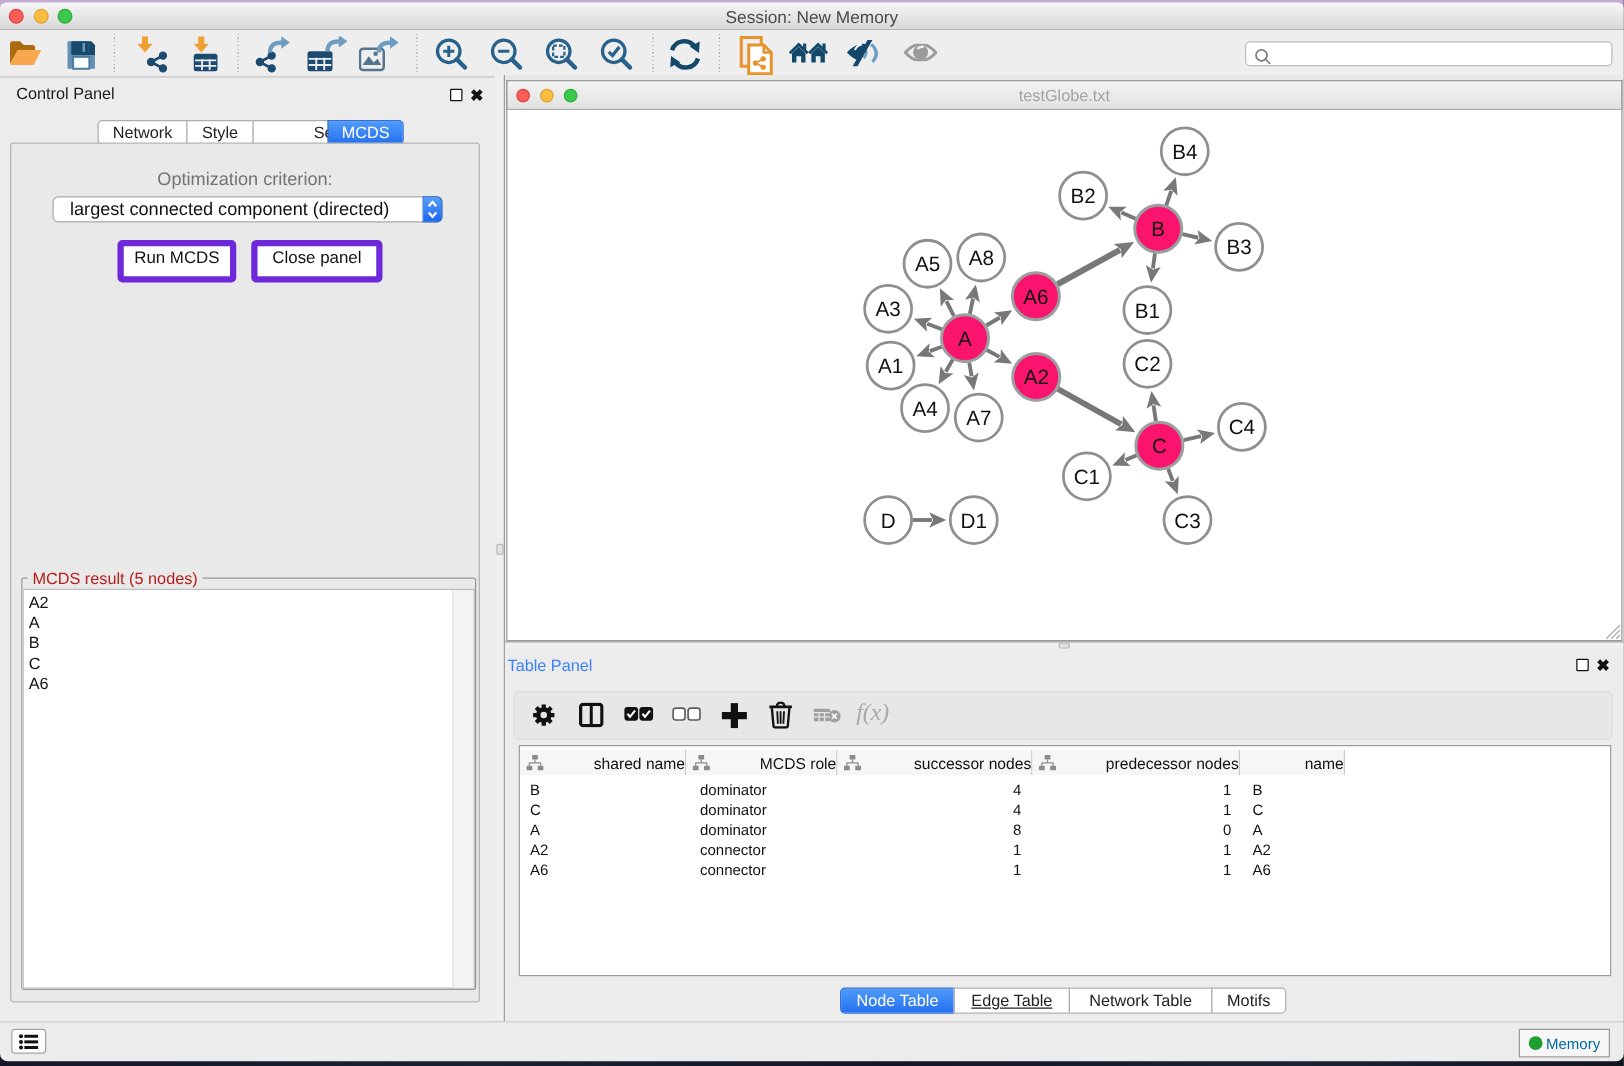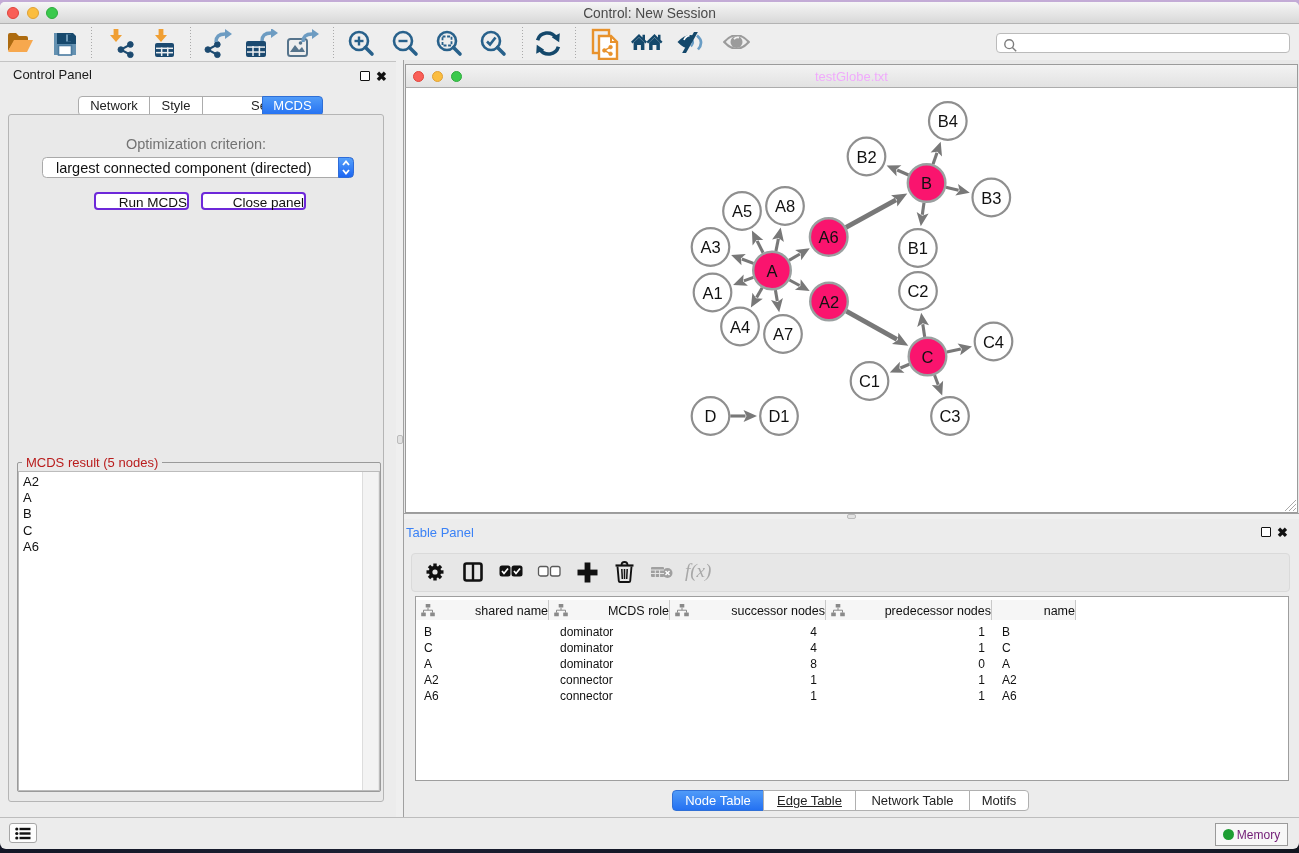--- a/index.html
+++ b/index.html
@@ -23,68 +23,68 @@
 .closeico{font-size:13px;font-weight:bold;color:#111;}
 .tab{top:96px;height:20px;background:#fff;border:1px solid #acacac;font-size:13px;color:#222;
  text-align:center;line-height:18px;}
 .tabsel{background:linear-gradient(#509bf8,#2471f2);color:#fff;border-color:#2f6fd6;}
 #tabpanel{left:8px;top:114px;width:376px;height:688px;background:#e9e9e9;border:1px solid #b5b5b5;border-radius:3px;}
 #optlabel{left:8px;top:136px;width:376px;text-align:center;font-size:14.5px;color:#737373;}
 #combo{left:42px;top:157px;width:312px;height:21px;background:#fff;border:1px solid #a9a9a9;border-radius:4.5px;
  font-size:14.5px;color:#111;line-height:20px;padding-left:13px;}
 #combobtn{left:338px;top:157px;width:16px;height:21px;border-radius:0 4.5px 4.5px 0;
  background:linear-gradient(#55a0fb,#1c66f2);border:1px solid #2e6cd9;}
-.btn{top:192px;height:18px;background:#fff;border:2px solid #6d28d9;border-radius:4px;
- font-size:13.5px;color:#111;text-align:right;line-height:17px;}
+.btn{top:192px;height:34px;background:#fff;border:5px solid #6d28d9;border-radius:4px;
+ font-size:13.5px;color:#111;text-align:center;line-height:17px;}
 #groupbox{left:17px;top:462px;width:364px;height:330px;border:1px solid #9a9a9a;border-radius:2px;}
 #grouplabel{left:22px;top:455px;background:#e9e9e9;padding:0 4px;font-size:13px;color:#b91c1c;}
 #cplist{left:18px;top:471px;width:362px;height:320px;background:#fff;border:1px solid #bcbcbc;
  font-size:13px;color:#111;line-height:16.2px;padding:2px 0 0 4px;}
 #cpscroll{left:362px;top:472px;width:17px;height:318px;background:#f3f3f3;border-left:1px solid #ddd;border-right:1px solid #e7e7e7;}
 
 #vdiv{left:396px;top:60px;width:8px;height:757px;background:#efefef;}
 #vdivline{left:403px;top:60px;width:1px;height:757px;background:#a0a0a0;}
 #vhandle{left:397px;top:435px;width:6px;height:9px;background:#e2e2e2;border:1px solid #bbb;border-radius:2px;}
 
 #netarea{left:404px;top:60px;width:895px;height:453px;background:#e8e8e8;}
 #netwin{left:405px;top:64px;width:893px;height:449px;background:#fff;border:1px solid #9b9b9b;}
 #nettitle{left:405px;top:64px;width:893px;height:24px;background:linear-gradient(#f3f3f3,#e2e2e2);
  border:1px solid #9b9b9b;border-bottom:1px solid #acacac;}
 .tl2{width:11px;height:11px;border-radius:50%;top:71px;}
-#nettitletext{left:405px;top:69px;width:893px;text-align:center;font-size:13px;color:#f0abfc;}
+#nettitletext{left:405px;top:69px;width:893px;text-align:center;font-size:13px;color:#a3a3a3;}
 
 #hdiv{left:404px;top:513px;width:895px;height:6px;background:#f0f0f0;border-top:1px solid #9f9f9f;}
 #hhandle{left:847px;top:514px;width:9px;height:5px;background:#e2e2e2;border:1px solid #bbb;border-radius:2px;}
 
 #tablepanel{left:404px;top:519px;width:895px;height:298px;background:#ececec;}
 #tptitle{left:406px;top:525px;font-size:13px;color:#3b82f6;}
 #tptoolbar{left:411px;top:553px;width:879px;height:39px;background:#e7e7e7;border:1px solid #dadada;border-radius:4px;}
 #tableframe{left:415px;top:596px;width:874px;height:185px;background:#fff;border:1px solid #9e9e9e;}
 .hcell{top:600px;height:20px;background:#f6f6f6;border-right:1px solid #c9c9c9;font-size:12.5px;color:#111;}
 .hlabel{width:100%;text-align:right;top:4px;}
 .trow{font-size:12px;color:#111;height:16px;line-height:16px;}
 .tabb{top:790px;height:21px;background:#fff;border:1px solid #b0b0b0;font-size:13px;color:#222;
  text-align:center;line-height:19px;}
 .tabbsel{background:linear-gradient(#509bf8,#2471f2);color:#fff;border-color:#2f6fd6;}
 
 #statusbar{left:0;top:817px;width:1299px;height:32px;background:#ececec;border-top:1px solid #bdbdbd;border-radius:0 0 6px 6px;}
 #listbtn{left:9px;top:823px;width:28px;height:20px;background:#fdfdfd;border:1px solid #a6a6a6;border-radius:3px;}
 #membtn{left:1215px;top:823px;width:73px;height:23px;background:#f7f7f7;border:1px solid #9a9a9a;
- font-size:12px;color:#701a75;line-height:22px;text-align:center;padding-left:14px;}
+ font-size:12px;color:#0369a1;line-height:22px;text-align:center;padding-left:14px;}
 #memdot{left:1223px;top:828.5px;width:11px;height:11px;border-radius:50%;background:#1d9e33;}
 #darkbottom{left:0;top:843px;width:1299px;height:10px;
  background:linear-gradient(90deg,#131726,#1b2033 30%,#121624 55%,#1d2236 80%,#11151f);}
 </style></head><body>
 <div class="abs" id="purpletop"></div>
 <div class="abs" id="win"></div>
 <div class="abs" id="titlebar"></div>
 <div class="abs tl" style="left:7px;background:#f95f57;border:1px solid #e0443c;"></div>
 <div class="abs tl" style="left:27px;background:#fbbd3f;border:1px solid #e0a135;"></div>
 <div class="abs tl" style="left:46px;background:#3ac94c;border:1px solid #2fab3e;"></div>
-<div class="abs" id="titletext">Control: New Session</div>
+<div class="abs" id="titletext">Session: New Memory</div>
 <div class="abs" id="toolbar"></div>
 <div class="abs tsep" style="left:91px;top:27px;"></div>
 <div class="abs tsep" style="left:190px;top:27px;"></div>
 <div class="abs tsep" style="left:333px;top:27px;"></div>
 <div class="abs tsep" style="left:522px;top:27px;"></div>
 <div class="abs tsep" style="left:575px;top:27px;"></div>
 <svg class="abs" style="left:7px;top:31px" width="28" height="24" viewBox="0 0 28 24">
 <path d="M1 20 L1 4 Q1 2 3 2 L9 2 L12 5 L19 5 Q21 5 21 7 L21 9 L8 9 Z" fill="#ad6b10"></path>
 <path d="M1 20 L7 9 L26 9 L20 21 L3 21 Q1 21 1 20 Z" fill="#f7a84e"></path>
   </svg>

